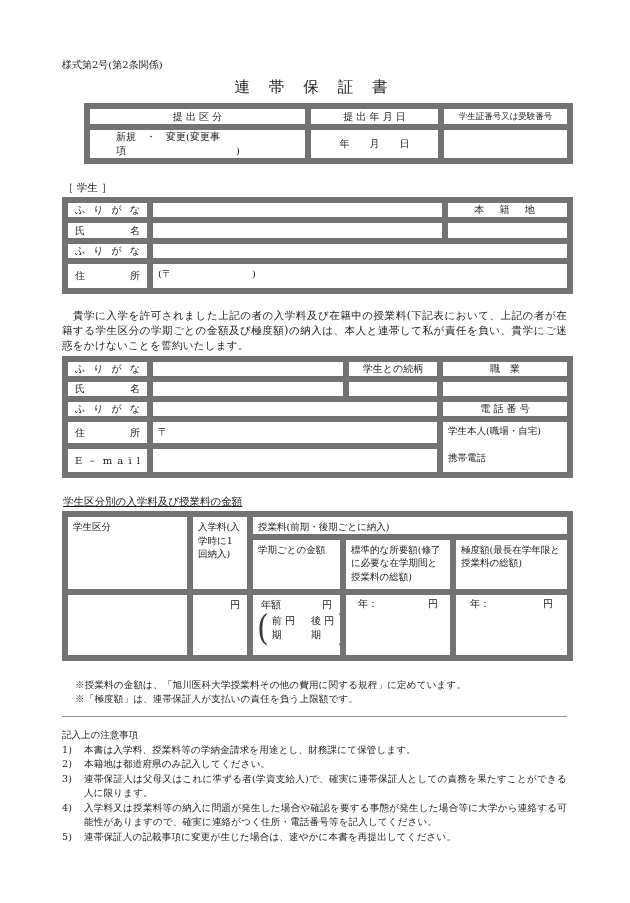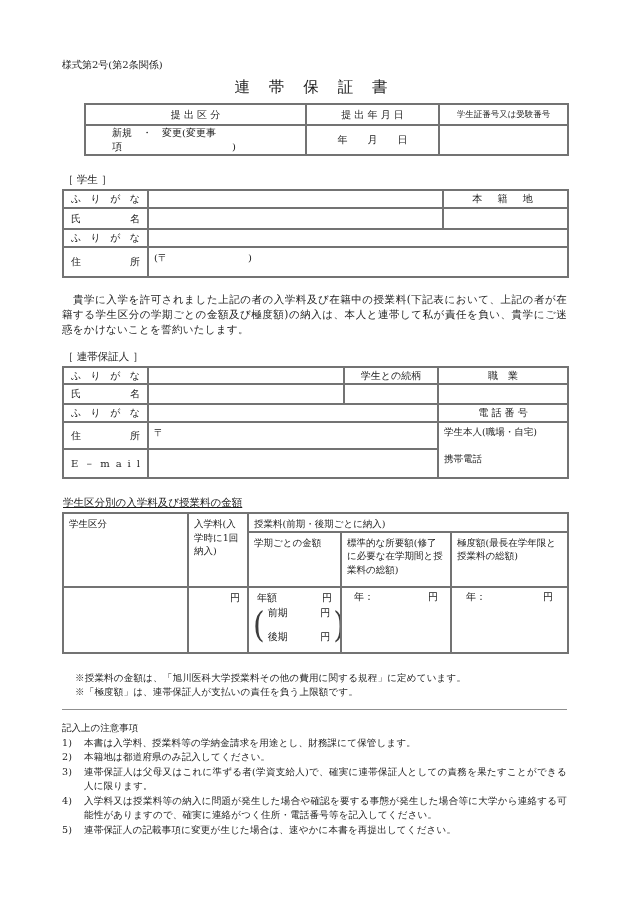--- a/index.html
+++ b/index.html
@@ -12,21 +12,21 @@
     overflow:hidden;
   }
   .page { position:absolute; left:0; top:0; width:630px; height:903px; background:#fff; }
   .content { position:absolute; left:62px; top:58px; width:505px; }
 
   .form-number { font-size:10px; line-height:14px; }
   .doc-title { text-align:center; font-size:15.5px; letter-spacing:7px; margin-top:5px; line-height:20px; }
   .addressee { font-size:10.5px; margin:4px 0 0 6px; line-height:15px; }
 
   table { border-collapse:collapse; table-layout:fixed; }
-  td { border:2px solid #737373; font-size:10px; vertical-align:middle; padding:0 5px; overflow:hidden; }
+  td { border:6px solid #737373; font-size:10px; vertical-align:middle; padding:0 5px; overflow:hidden; }
   td.c { text-align:center; }
   td.small { font-size:8.5px; letter-spacing:0;border-radius:7px; }
   td.top { vertical-align:top; padding-top:3px; }
   .jl { text-align:justify; text-align-last:justify; padding:0 7px; }
   .dotb { border-bottom:1px dotted #8a8a8a; }
 
   .t-submit { width:483px; margin:6px 0 0 22px; }
   .t-submit tr { height:21px; }
   .t-submit tr.r2 { height:22px; }
 
@@ -54,21 +54,21 @@
 
   .fee-heading { font-size:10.5px; margin:16px 0 0 1px; line-height:14px;text-decoration:underline; }
   .t-fee { width:505px; margin-top:3px; }
   .t-fee tr.f1 { height:17px; }
   .t-fee tr.f2 { height:55px; }
   .t-fee tr.f3 { height:66px; }
   .t-fee td.hdr { vertical-align:top; padding-top:3px; font-size:9.5px; line-height:13.5px; }
   .amount-line { display:flex; justify-content:space-between; padding:1px 6px 0 6px; }
   .bracket { display:flex; align-items:center; margin:1px 0 0 2px; width:92px; }
   .bracket .paren { font-size:30px; line-height:30px; font-weight:200; transform:scaleY(1.2); color:#3d3d3d; }
-  .bracket .inner { flex:1; display:flex; flex-direction:column; gap:10px; }
+  .bracket .inner { flex:1; display:flex; flex-direction:row; gap:10px; }
   .bracket .inner .bline { display:flex; justify-content:space-between; padding:0 3px; font-size:10px; }
 
   .remarks { margin:17px 0 0 13px; font-size:9.5px; line-height:14.5px; letter-spacing:0.2px; }
   .rule { border:none; border-top:1px solid #8f8f8f; margin:9px 0 0 0; width:505px; }
   .inst-heading { font-size:9.5px; margin-top:11px; line-height:14px; }
   .inst-list { margin-top:1px; }
   .inst-item { display:flex; font-size:9.5px; line-height:14.5px; letter-spacing:0.2px; }
   .inst-num { width:22px; flex:none; }
   .inst-text { flex:1; text-align:justify; }
 </style>
@@ -125,21 +125,20 @@
       </tr>
       <tr class="r4">
         <td class="jl">住 所</td>
         <td class="top" colspan="2">(〒　　　　　　　　)</td>
       </tr>
     </tbody>
       </table>
 
     <div class="pledge">　貴学に入学を許可されました上記の者の入学料及び在籍中の授業料(下記表において、上記の者が在籍する学生区分の学期ごとの金額及び極度額)の納入は、本人と連帯して私が責任を負い、貴学にご迷惑をかけないことを誓約いたします。</div>
 
-    <div class="sec-label" style="margin-top:12px">［ 連帯保証人 ］</div>
     <table class="t-guar">
       <colgroup>
           <col style="width:85px">
           <col style="width:196px">
           <col style="width:94px">
           <col style="width:130px">
         </colgroup>
       <tbody>
           <tr class="g1">
         <td class="jl dotb">ふ り が な</td>

